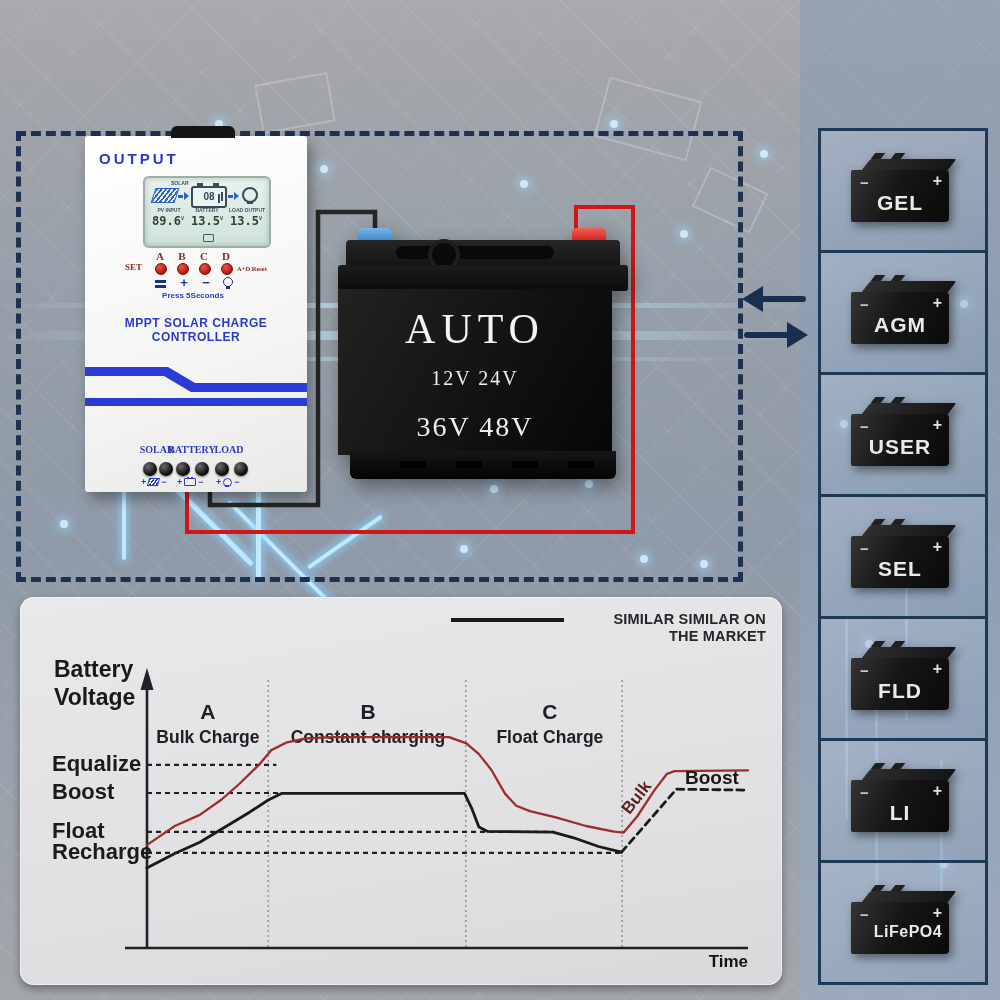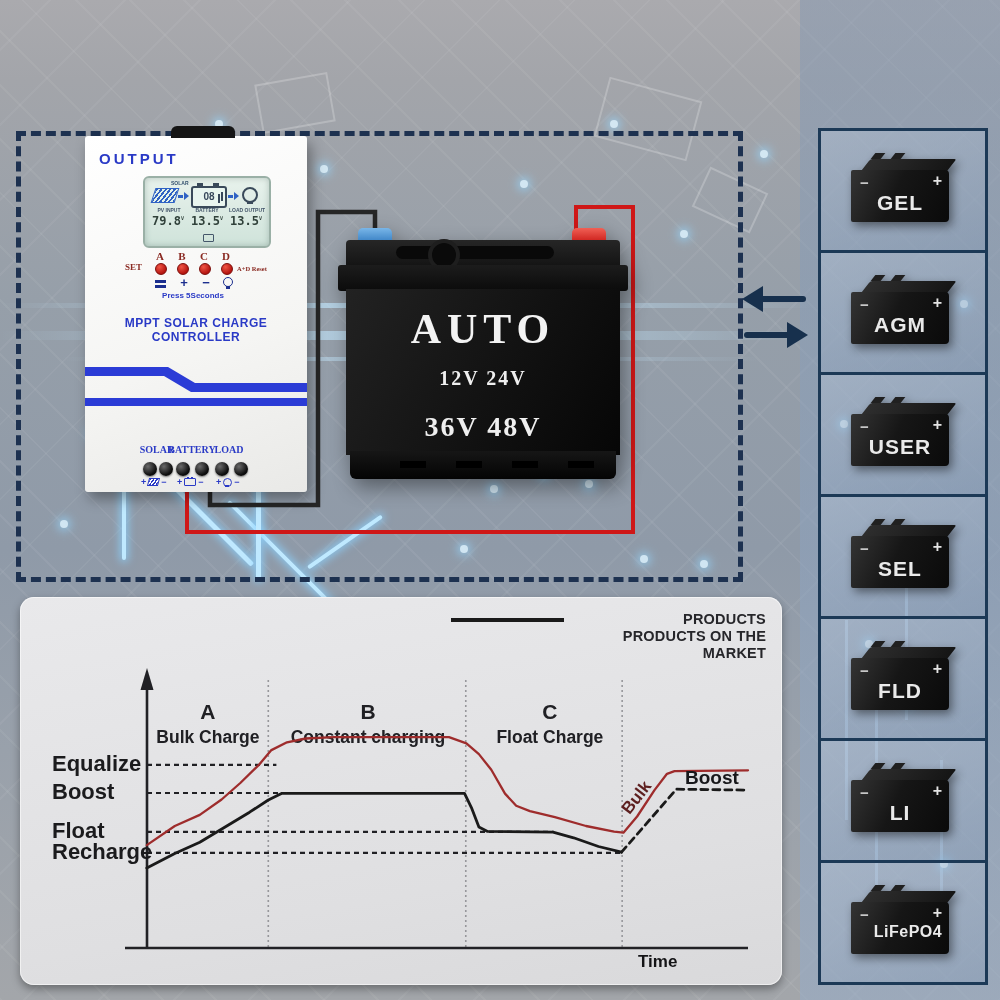--- a/index.html
+++ b/index.html
@@ -34,22 +34,22 @@
   .bat-terminal{position:absolute;top:3px;width:34px;height:36px;border-radius:5px 5px 3px 3px;}
   .bat-terminal.blue{left:20px;background:linear-gradient(180deg,#79b6e8 0%,#3f86c8 35%,#2b639c 100%);}
   .bat-terminal.red{left:234px;background:linear-gradient(180deg,#f06055 0%,#d02520 35%,#991310 100%);}
   .bat-lid{position:absolute;left:8px;top:15px;width:274px;height:32px;border-radius:4px;
     background:linear-gradient(180deg,#262626,#101010);}
   .bat-handle{position:absolute;left:58px;top:21px;width:158px;height:13px;border-radius:7px;background:#090909;}
   .bat-handle::before{content:"";position:absolute;left:32px;top:-7px;width:24px;height:24px;border-radius:50%;
     background:#0a0a0a;border:4px solid #1e1e1e;}
   .bat-flange{position:absolute;left:0;top:40px;width:290px;height:26px;border-radius:3px;
     background:linear-gradient(180deg,#1c1c1c,#0b0b0b);}
-  .bat-body{position:absolute;left:8px;top:64px;width:274px;height:166px;
-    background:linear-gradient(120deg,#222 0%,#121212 55%,#060606 100%);font-weight:bold;}
+  .bat-body{position:absolute;left:0;top:64px;width:274px;height:166px;
+    background:linear-gradient(120deg,#222 0%,#121212 55%,#060606 100%);}
   .bat-body .l1{position:absolute;left:0;top:16px;width:100%;text-align:center;color:#f3f3f3;
     font-family:"Liberation Serif",serif;font-size:42px;letter-spacing:6px;}
   .bat-body .l2{position:absolute;left:0;top:78px;width:100%;text-align:center;color:#efefef;
     font-family:"Liberation Serif",serif;font-size:20px;letter-spacing:2px;}
   .bat-body .l3{position:absolute;left:0;top:122px;width:100%;text-align:center;color:#efefef;
     font-family:"Liberation Serif",serif;font-size:28px;letter-spacing:2px;}
   .bat-tray{position:absolute;left:12px;top:226px;width:266px;height:28px;border-radius:0 0 6px 6px;
     background:linear-gradient(180deg,#161616,#040404);}
   .bat-tray::after{content:"";position:absolute;left:20px;top:10px;width:226px;height:7px;
     background:repeating-linear-gradient(90deg,transparent 0 30px,#000 30px 56px);}
@@ -120,21 +120,21 @@
   .bat3d-plus{position:absolute;right:7px;top:2px;color:#e4e4e4;font-weight:bold;font-size:16px;}
   .bat3d-label{position:absolute;left:0;top:21px;width:98px;text-align:center;color:#eaeaea;
     font-weight:bold;font-size:21px;letter-spacing:1px;}
   .bat3d-label.small{font-size:16px;letter-spacing:.5px;padding-left:8px;}
   
   .chart{position:absolute;left:20px;top:597px;width:762px;height:388px;border-radius:14px;
     background:linear-gradient(170deg,#e9e9eb 0%,#dfdfe1 70%,#d9d9db 100%);
     box-shadow:0 4px 9px rgba(0,0,0,.35),inset 0 0 0 1px rgba(255,255,255,.55);}
   .ylabel{position:absolute;left:34px;top:58px;width:125px;font-weight:bold;font-size:23px;color:#19191b;line-height:1.22;}
   .level-label{position:absolute;left:32px;font-weight:bold;font-size:22px;color:#1b1b1d;white-space:nowrap;}
-  .xlabel{position:absolute;left:618px;top:355px;width:110px;text-align:left;font-weight:bold;font-size:17px;color:#141416;}
+  .xlabel{position:absolute;left:618px;top:355px;width:110px;text-align:right;font-weight:bold;font-size:17px;color:#141416;}
   .legend{position:absolute;right:16px;top:14px;}
   .legend-row{display:flex;align-items:flex-start;justify-content:flex-end;margin-bottom:7px;}
   .legend-line{width:113px;height:3.5px;margin-top:7px;margin-right:44px;flex:none;}
   .legend-label{width:158px;text-align:right;font-weight:bold;font-size:14.5px;color:#26262a;line-height:1.18;letter-spacing:.2px;}
   #chart-svg{position:absolute;left:0;top:0;}
 </style>
 </head>
 <body>
 
 <div class="canvas">
@@ -213,21 +213,21 @@
         </div>
       <div class="lcd-batt"><span>08</span><span class="lcd-gauge"></span></div>
       <div class="lcd-arr" style="left:83px;top:14px;">
           <span class="bar"></span>
           <span class="tri"></span>
         </div>
       <div class="lcd-bulb"></div>
       <div class="lcd-lab" style="left:4px;width:40px;">PV INPUT</div>
       <div class="lcd-lab" style="left:44px;width:36px;">BATTERY</div>
       <div class="lcd-lab" style="left:82px;width:40px;">LOAD OUTPUT</div>
-      <div class="lcd-val" style="left:2px;width:42px;"><span>79.8</span><sup>V</sup></div>
+      <div class="lcd-val" style="left:2px;width:42px;"><span>89.6</span><sup>V</sup></div>
       <div class="lcd-val" style="left:44px;width:36px;"><span>13.5</span><sup>V</sup></div>
       <div class="lcd-val" style="left:82px;width:38px;"><span>13.5</span><sup>V</sup></div>
       <div class="lcd-bot"></div>
     </div>
 
     <div class="btn-letter" style="left:68px;">A</div>
     <div class="btn-letter" style="left:90px;">B</div>
     <div class="btn-letter" style="left:112px;">C</div>
     <div class="btn-letter" style="left:134px;">D</div>
     <div class="ctl-set">SET</div>
@@ -369,24 +369,25 @@
       <div class="bat3d-front">
         <span class="bat3d-minus">−</span>
         <span class="bat3d-plus">+</span>
         <span class="bat3d-label small">LiFePO4</span>
       </div>
     </div>
   </div>
 </div>
 
   <div class="chart" id="chart-panel">
+    <div class="ylabel">Battery Voltage</div>
     <div class="legend" id="legend">
         <div class="legend-row">
           <div class="legend-line" style="background: rgb(26, 26, 26);"></div>
-          <div class="legend-label">PRODUCTS PRODUCTS ON THE MARKET</div>
+          <div class="legend-label">SIMILAR SIMILAR ON THE MARKET</div>
         </div>
       </div>
     <svg id="chart-svg" width="762" height="388" viewBox="0 0 762 388">
         <line x1="248.29" x2="248.29" y1="83" y2="351" stroke="#97979b" stroke-width="1.6" stroke-dasharray="2 3"></line>
         <line x1="445.781" x2="445.781" y1="83" y2="351" stroke="#97979b" stroke-width="1.6" stroke-dasharray="2 3"></line>
         <line x1="602.154" x2="602.154" y1="83" y2="351" stroke="#97979b" stroke-width="1.6" stroke-dasharray="2 3"></line>
         <line x1="127" x2="256.389" y1="167.94" y2="167.94" stroke="#202024" stroke-width="2.2" stroke-dasharray="5 4"></line>
         <line x1="127" x2="265.73400000000004" y1="196.02" y2="196.02" stroke="#202024" stroke-width="2.2" stroke-dasharray="5 4"></line>
         <line x1="127" x2="533.624" y1="234.9" y2="234.9" stroke="#202024" stroke-width="2.2" stroke-dasharray="5 4"></line>
         <line x1="127" x2="601.531" y1="255.96" y2="255.96" stroke="#202024" stroke-width="2.2" stroke-dasharray="5 4"></line>

